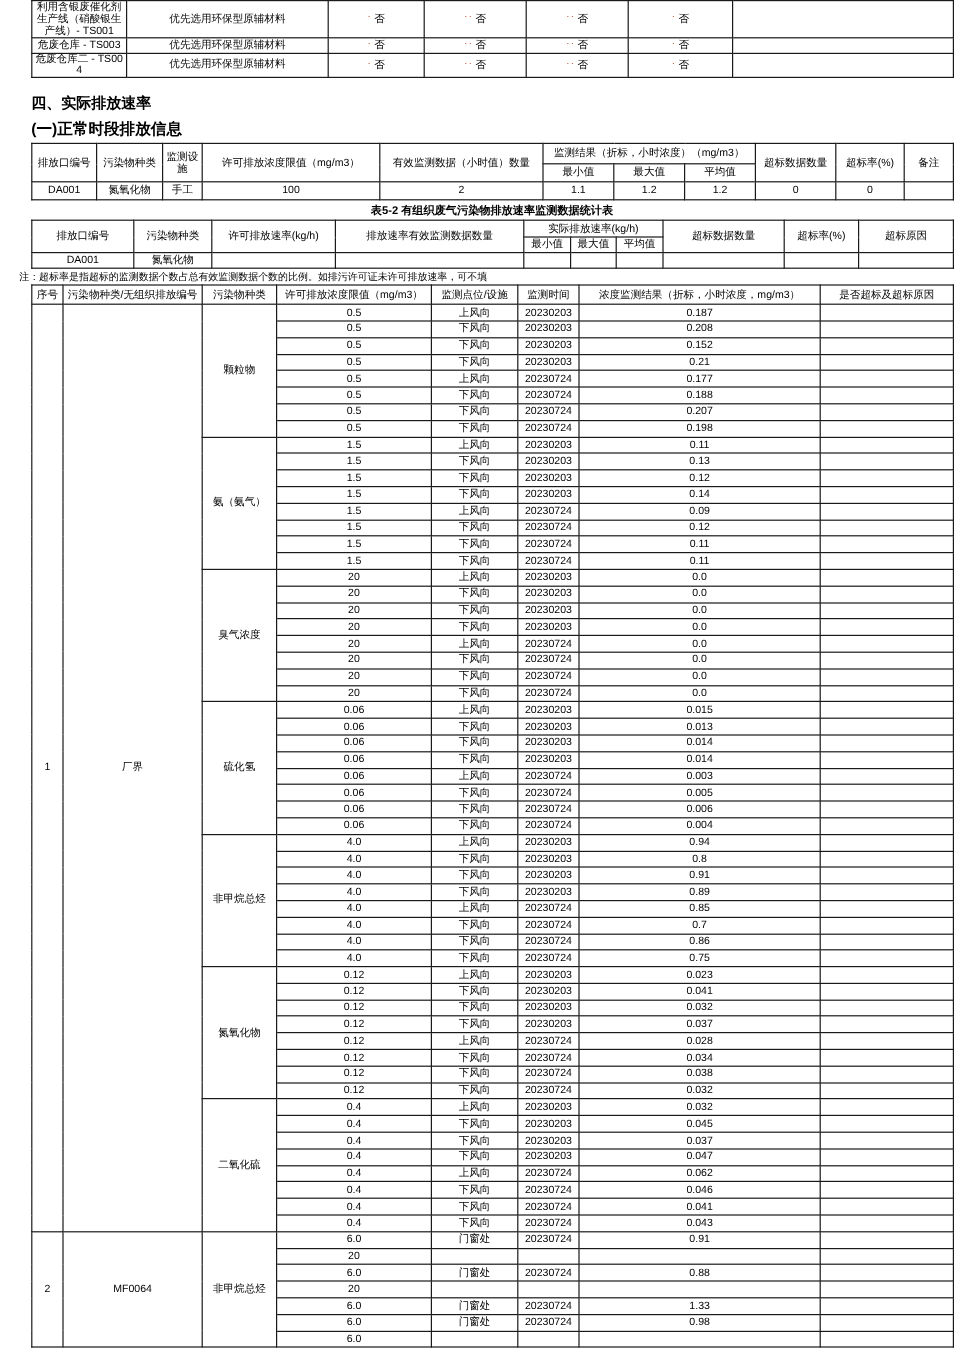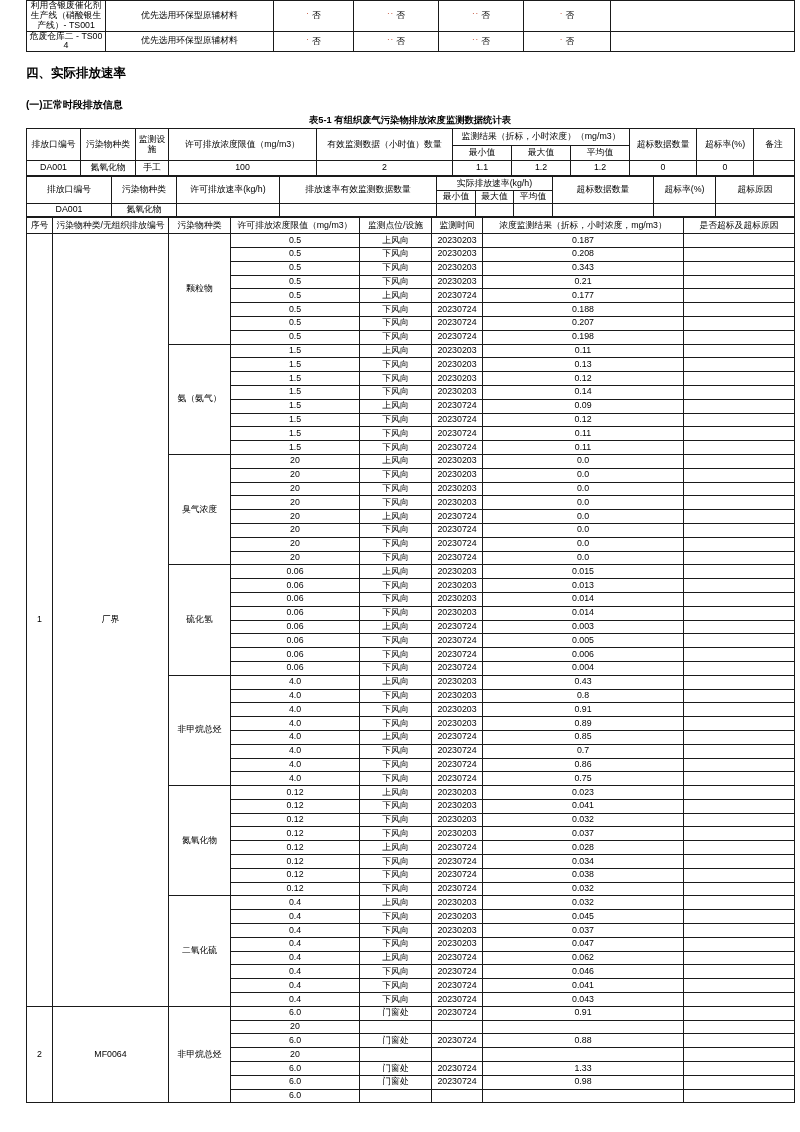--- a/index.html
+++ b/index.html
@@ -10,21 +10,21 @@
   td,th{border:1px solid #1a1a1a;font-weight:normal;font-size:8.8px;line-height:1.12;
         text-align:center;vertical-align:middle;padding:0 1px;overflow:hidden;word-break:break-all;}
   th{font-size:8.8px;}
   
   #top-table tr{height:13px;}
   #top-table tr.tall{height:30px;}
   #top-table td{font-size:8.8px;}
   .req-marks{color:#c0452c;font-size:8px;margin-right:2px;letter-spacing:1px;vertical-align:2px;}
   
   .h-main{font-size:12.5px;font-weight:bold;margin:13px 0 2px 0;}
-  .h-sub{font-size:10px;font-weight:bold;margin:16px 0 2px 0;}
+  .h-sub{font-size:13px;font-weight:bold;margin:4px 0 2px 0;}
   .tbl-title{width:768px;text-align:center;font-size:9.3px;font-weight:bold;margin:2px 0 1px 0;}
   .note{font-size:8.3px;margin:1px 0 1px -10px;text-align:left;}
   
   #table51 tr{height:15px;} #table51 tr.hdr1{height:17px;}
   #table52 tr{height:13px;} #table52 tr.hdr1{height:14px;}
   
   #table53 tr{height:13.8px;}
   #table53 tr.hdr{height:16px;}
 </style>
 </head>
@@ -46,35 +46,43 @@
         <tr class="tall">
           <td>利用含银废催化剂生产线（硝酸银生产线）- TS001</td>
           <td>优先选用环保型原辅材料</td>
           <td><span class="req-marks">·</span><span>否</span></td>
           <td><span class="req-marks">··</span><span>否</span></td>
           <td><span class="req-marks">··</span><span>否</span></td>
           <td><span class="req-marks">·</span><span>否</span></td>
           <td></td>
         </tr>
         <tr>
+          <td>危废仓库 - TS003</td>
+          <td>优先选用环保型原辅材料</td>
+          <td><span class="req-marks">·</span><span>否</span></td>
+          <td><span class="req-marks">··</span><span>否</span></td>
+          <td><span class="req-marks">··</span><span>否</span></td>
+          <td><span class="req-marks">·</span><span>否</span></td>
+          <td></td>
+        </tr>
+        <tr>
           <td>危废仓库二 - TS004</td>
           <td>优先选用环保型原辅材料</td>
           <td><span class="req-marks">·</span><span>否</span></td>
           <td><span class="req-marks">··</span><span>否</span></td>
           <td><span class="req-marks">··</span><span>否</span></td>
           <td><span class="req-marks">·</span><span>否</span></td>
           <td></td>
         </tr>
       </tbody>
   </table>
 
   <div class="h-main">四、实际排放速率</div>
   <div class="h-sub">(一)正常时段排放信息</div>
 
-  <div class="tbl-title">表5-1 有组织废气污染物排放浓度监测数据统计表</div>
   <table id="table51">
     <colgroup>
       <col style="width:54px">
         <col style="width:55px">
         <col style="width:33px">
         <col style="width:148px">
       <col style="width:136px">
         <col style="width:59px">
         <col style="width:59px">
         <col style="width:59px">
@@ -108,20 +116,21 @@
         <td>1.1</td>
         <td>1.2</td>
         <td>1.2</td>
         <td>0</td>
         <td>0</td>
         <td></td>
       </tr>
     </tbody>
   </table>
 
+  <div class="tbl-title">表5-2 有组织废气污染物排放速率监测数据统计表</div>
   <table id="table52">
     <colgroup>
       <col style="width:85px">
         <col style="width:65px">
         <col style="width:103px">
         <col style="width:157px">
       <col style="width:39px">
         <col style="width:38px">
         <col style="width:39px">
       <col style="width:101px">
@@ -152,20 +161,21 @@
         <td></td>
         <td></td>
         <td></td>
         <td></td>
         <td></td>
         <td></td>
       </tr>
     </tbody>
   </table>
 
+  <div class="note">注：超标率是指超标的监测数据个数占总有效监测数据个数的比例。如排污许可证未许可排放速率，可不填</div>
 
   <table id="table53">
     <colgroup>
       <col style="width:26px">
         <col style="width:116px">
         <col style="width:62px">
         <col style="width:129px">
       <col style="width:72px">
         <col style="width:51px">
         <col style="width:201px">
@@ -196,21 +206,21 @@
           <td>0.5</td>
           <td>下风向</td>
           <td>20230203</td>
           <td>0.208</td>
           <td></td>
         </tr>
         <tr>
           <td>0.5</td>
           <td>下风向</td>
           <td>20230203</td>
-          <td>0.343</td>
+          <td>0.152</td>
           <td></td>
         </tr>
         <tr>
           <td>0.5</td>
           <td>下风向</td>
           <td>20230203</td>
           <td>0.21</td>
           <td></td>
         </tr>
         <tr>
@@ -410,21 +420,21 @@
           <td>下风向</td>
           <td>20230724</td>
           <td>0.004</td>
           <td></td>
         </tr>
         <tr>
           <td rowspan="8">非甲烷总烃</td>
           <td>4.0</td>
           <td>上风向</td>
           <td>20230203</td>
-          <td>0.43</td>
+          <td>0.94</td>
           <td></td>
         </tr>
         <tr>
           <td>4.0</td>
           <td>下风向</td>
           <td>20230203</td>
           <td>0.8</td>
           <td></td>
         </tr>
         <tr>

